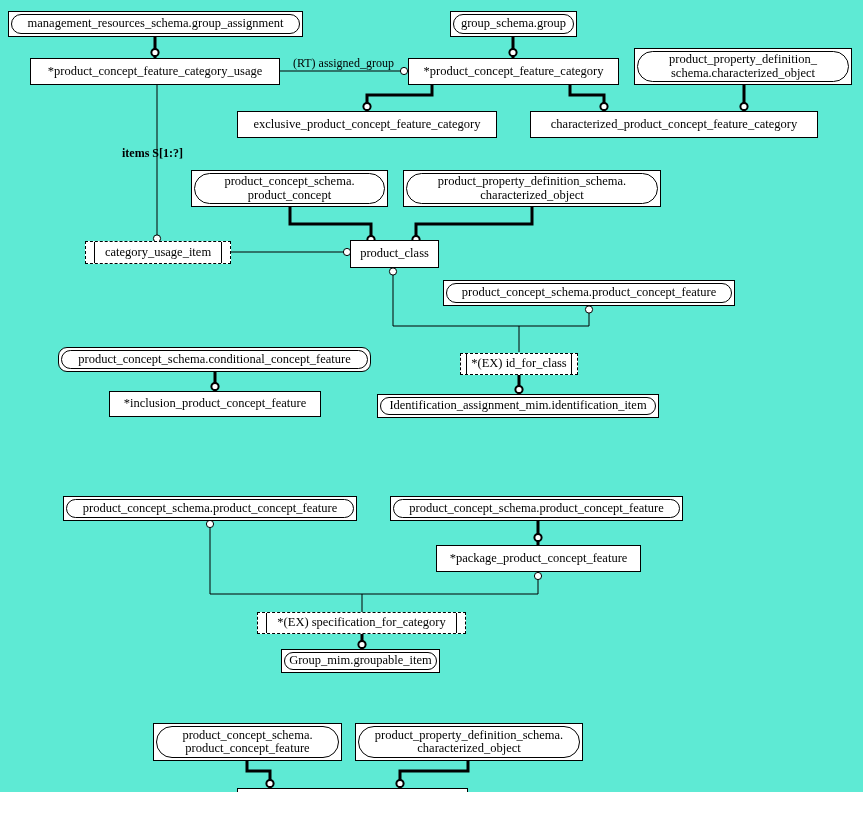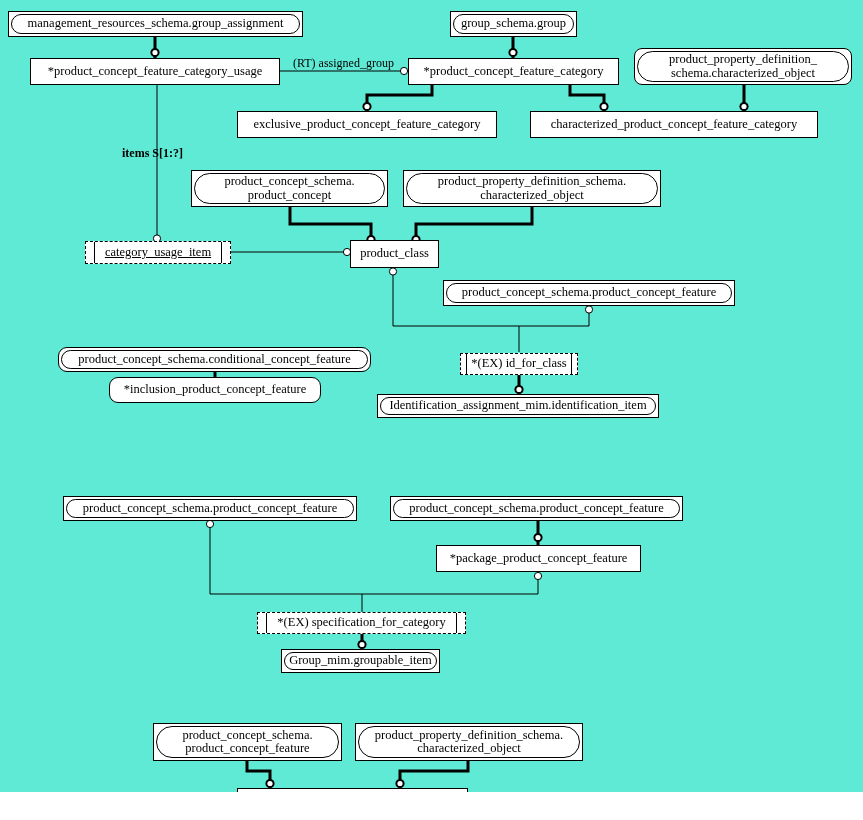--- a/index.html
+++ b/index.html
@@ -174,21 +174,21 @@
   </svg>
 
   <div class="node rounded-inner" style="left:8px; top:11px; width:295px; height:26px;">
     <span class="inner">management_resources_schema.group_assignment</span>
   </div>
 
   <div class="node rounded-inner" style="left:450px; top:11px; width:127px; height:26px;">
     <span class="inner">group_schema.group</span>
   </div>
 
-  <div class="node rounded-inner" style="left:634px; top:48px; width:218px; height:37px;border-radius:8px;">
+  <div class="node rounded-inner" style="left:634px; top:48px; width:218px; height:37px;">
     <span class="inner">product_property_definition_
 schema.characterized_object</span>
   </div>
 
   <div class="node plain" style="left:30px; top:58px; width:250px; height:27px;">
     <span class="inner">*product_concept_feature_category_usage</span>
   </div>
 
   <div class="node plain" style="left:408px; top:58px; width:211px; height:27px;">
     <span class="inner">*product_concept_feature_category</span>
@@ -209,41 +209,41 @@
   <div class="node rounded-inner" style="left:191px; top:170px; width:197px; height:37px;">
     <span class="inner">product_concept_schema.
 product_concept</span>
   </div>
 
   <div class="node rounded-inner" style="left:403px; top:170px; width:258px; height:37px;">
     <span class="inner">product_property_definition_schema.
 characterized_object</span>
   </div>
 
-  <div class="node dashed" style="left:85px; top:241px; width:146px; height:23px;text-decoration:underline;">
+  <div class="node dashed" style="left:85px; top:241px; width:146px; height:23px;">
     <span class="inner">category_usage_item</span>
   </div>
 
   <div class="node plain" style="left:350px; top:240px; width:89px; height:28px;">
     <span class="inner">product_class</span>
   </div>
 
   <div class="node rounded-inner" style="left:443px; top:280px; width:292px; height:26px;">
     <span class="inner">product_concept_schema.product_concept_feature</span>
   </div>
 
   <div class="node rounded-inner" style="left:58px; top:347px; width:313px; height:25px;border-radius:9px;">
     <span class="inner">product_concept_schema.conditional_concept_feature</span>
   </div>
 
   <div class="node dashed" style="left:460px; top:353px; width:118px; height:22px;">
     <span class="inner">*(EX) id_for_class</span>
   </div>
 
-  <div class="node plain" style="left:109px; top:377px; width:212px; height:26px;border-radius:9px;">
+  <div class="node plain" style="left:109px; top:391px; width:212px; height:26px;">
     <span class="inner">*inclusion_product_concept_feature</span>
   </div>
 
   <div class="node rounded-inner" style="left:377px; top:394px; width:282px; height:24px;">
     <span class="inner">Identification_assignment_mim.identification_item</span>
   </div>
 
   <div class="node rounded-inner" style="left:63px; top:496px; width:294px; height:25px;">
     <span class="inner">product_concept_schema.product_concept_feature</span>
   </div>

